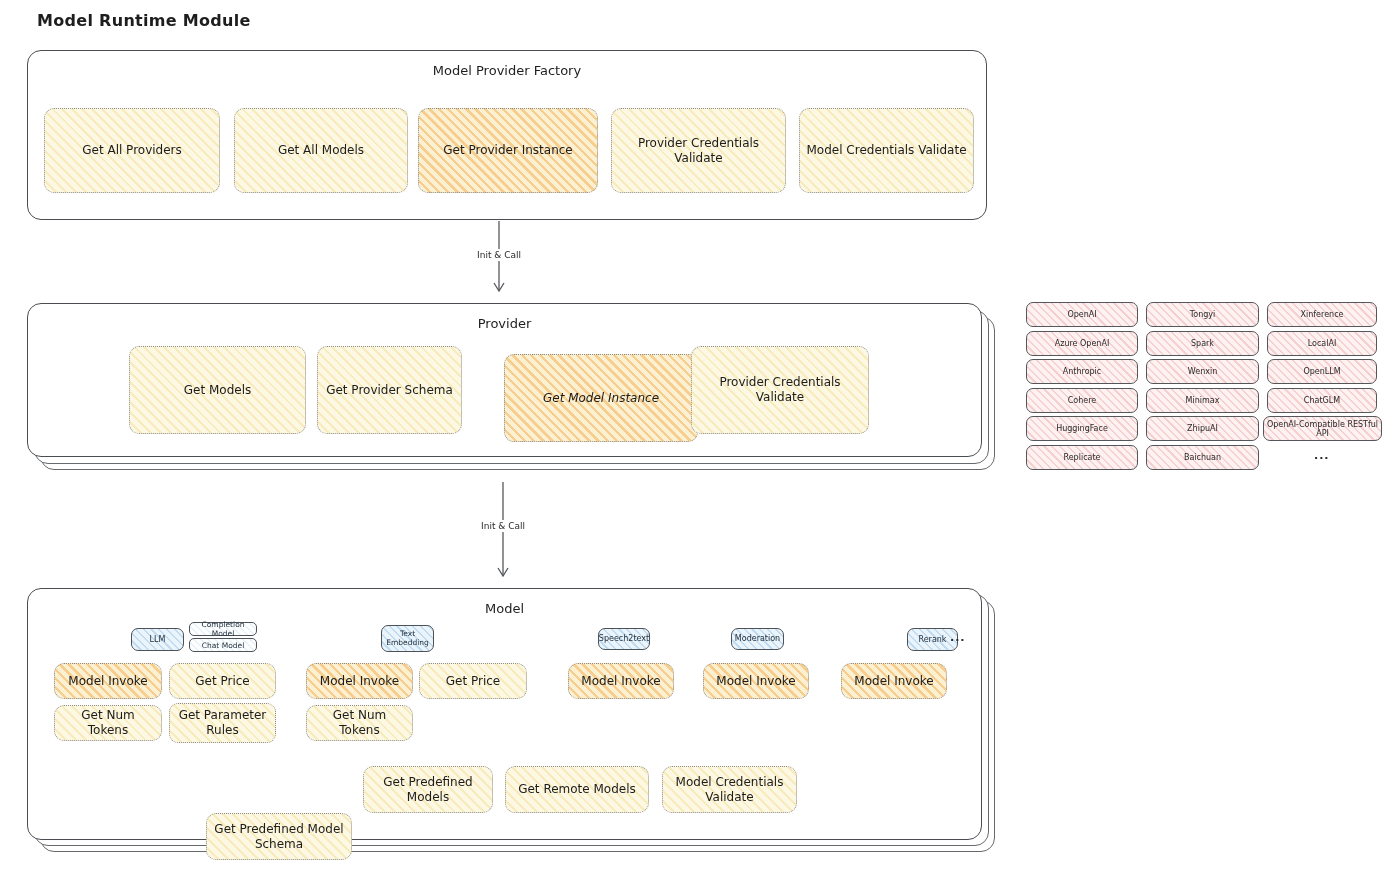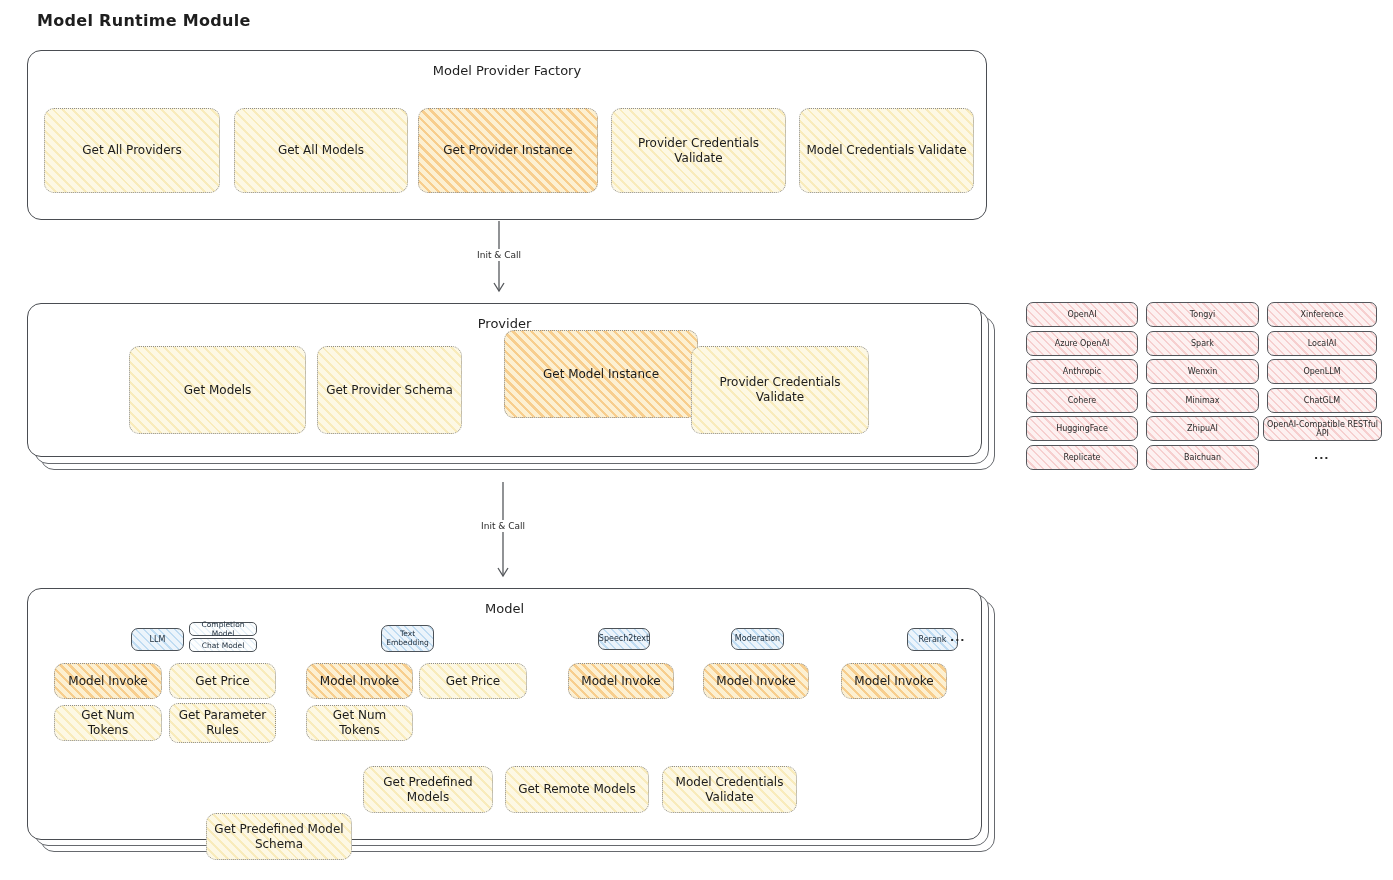--- a/index.html
+++ b/index.html
@@ -77,21 +77,21 @@
   </svg>
   <div class="arrow-label" style="left:499px;top:249px;">Init &amp; Call</div>
 
   <div class="bigbox-wrap" style="left:27px;top:303px;width:953px;height:152px;">
     <div class="stack-layer" style="transform:translate(13px,13px);"></div>
     <div class="stack-layer" style="transform:translate(7px,7px);"></div>
     <div class="bigbox">
       <div class="section-title" style="top:12px;">Provider</div>
       <div class="fbox fill-yellow" style="left:101px;top:42px;width:177px;height:88px;">Get Models</div>
       <div class="fbox fill-yellow" style="left:289px;top:42px;width:145px;height:88px;">Get Provider Schema</div>
-      <div class="fbox fill-orange" style="left:476px;top:26px;width:194px;height:88px;">Get Model Instance</div>
+      <div class="fbox fill-orange" style="left:476px;top:50px;width:194px;height:88px;font-style:italic;">Get Model Instance</div>
       <div class="fbox fill-yellow" style="left:663px;top:42px;width:178px;height:88px;">Provider Credentials Validate</div>
     </div>
   </div>
 
   <div class="abs" style="left:1026px;top:302px;width:362px;height:172px;">
 
     <div class="pill" style="left:0px;top:0px;width:112px;height:25px;">OpenAI</div>
     <div class="pill" style="left:0px;top:29px;width:112px;height:25px;">Azure OpenAI</div>
     <div class="pill" style="left:0px;top:57px;width:112px;height:25px;">Anthropic</div>
     <div class="pill" style="left:0px;top:86px;width:112px;height:25px;">Cohere</div>

